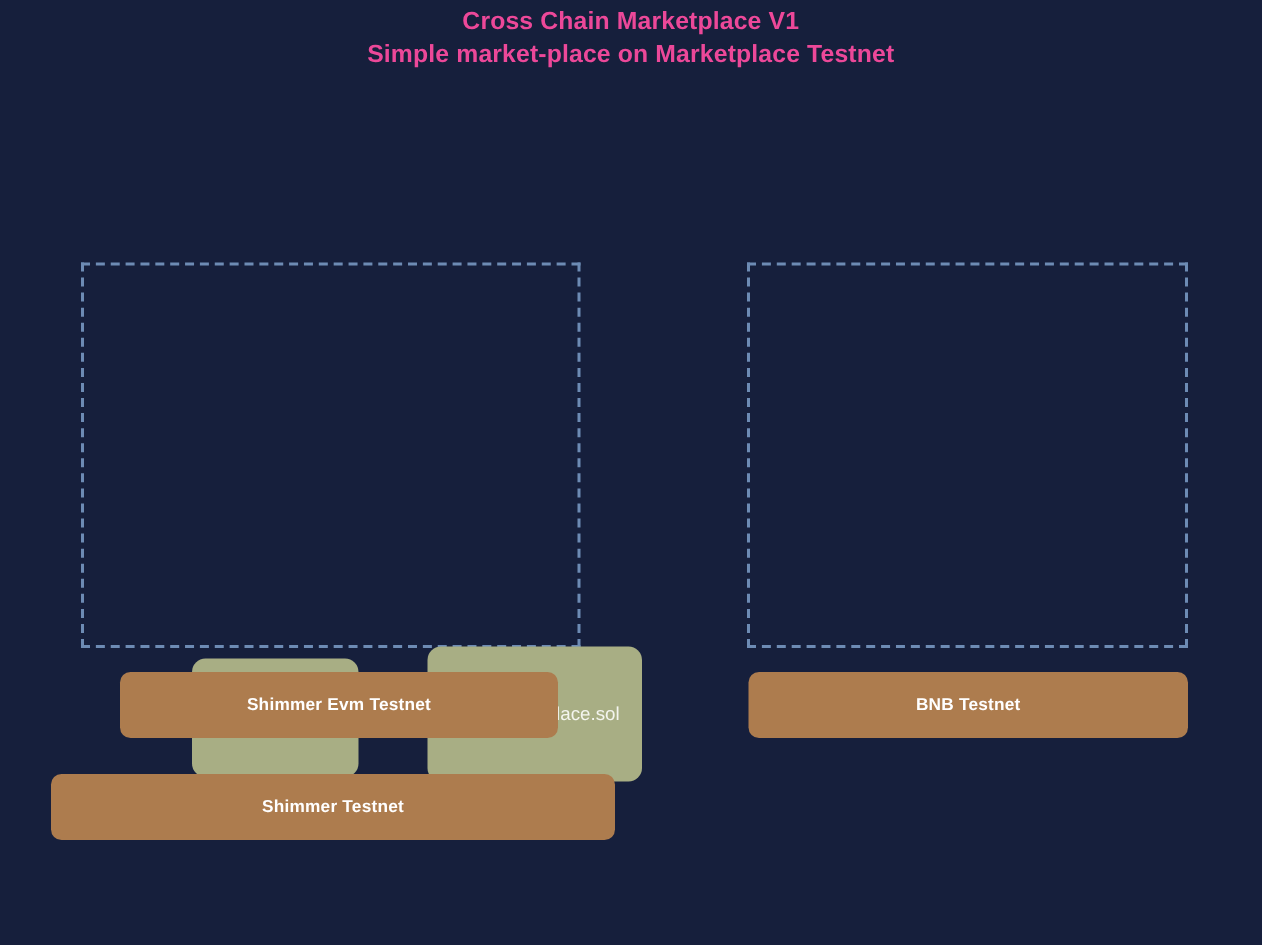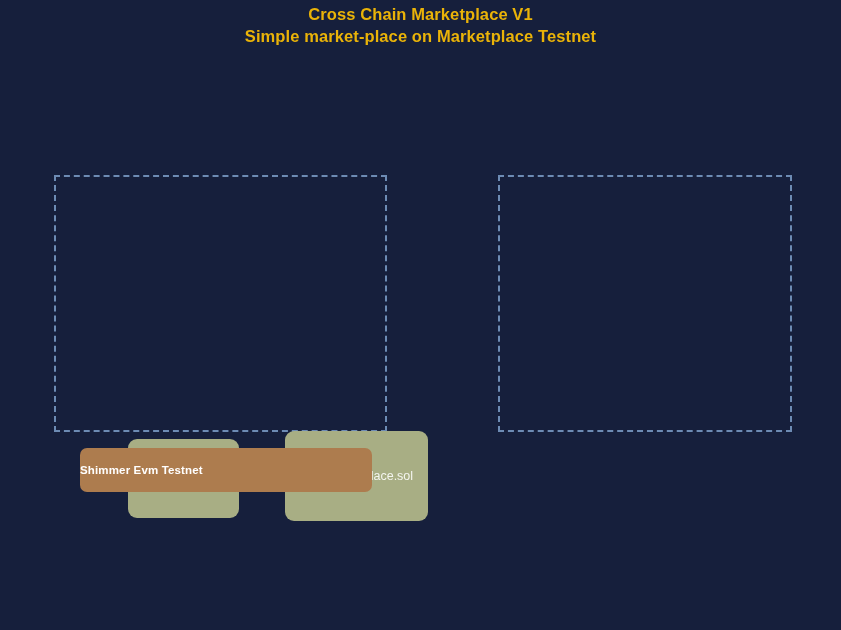--- a/index.html
+++ b/index.html
@@ -25,21 +25,21 @@
   
   .title-block {
     position: absolute;
     left: 0;
     top: 3px;
     width: 841px;
     text-align: center;
   }
   .title-line {
     display: block;
-    color: #eab308;
+    color: #ec4899;
     font-weight: bold;
     font-size: 16.5px;
     line-height: 22px;
     letter-spacing: 0.1px;
     white-space: nowrap;
   }
 
   
   .group-box {
     position: absolute;
@@ -91,20 +91,21 @@
     height: 90px;
   }
 
   
   .network-bar {
     position: absolute;
     background: #ad7c4e;
     border-radius: 7px;
     display: flex;
     align-items: center;
+    justify-content: center;
     box-sizing: border-box;
   }
   .network-bar-label {
     color: #ffffff;
     font-size: 11.5px;
     font-weight: bold;
     line-height: 13px;
     text-align: center;
     white-space: nowrap;
     letter-spacing: 0.15px;
@@ -148,15 +149,21 @@
       <span class="contract-label">NFTMarketPlace.sol</span>
     </div>
   </div>
 
   <div class="group-box" id="group-bnb"></div>
 
   <div class="network-bar" id="bar-shimmer-evm-testnet">
     <span class="network-bar-label">Shimmer Evm Testnet</span>
   </div>
 
+  <div class="network-bar" id="bar-bnb-testnet">
+    <span class="network-bar-label">BNB Testnet</span>
+  </div>
 
+  <div class="network-bar" id="bar-shimmer-testnet">
+    <span class="network-bar-label">Shimmer Testnet</span>
+  </div>
 
 </div>
 
 </body></html>

